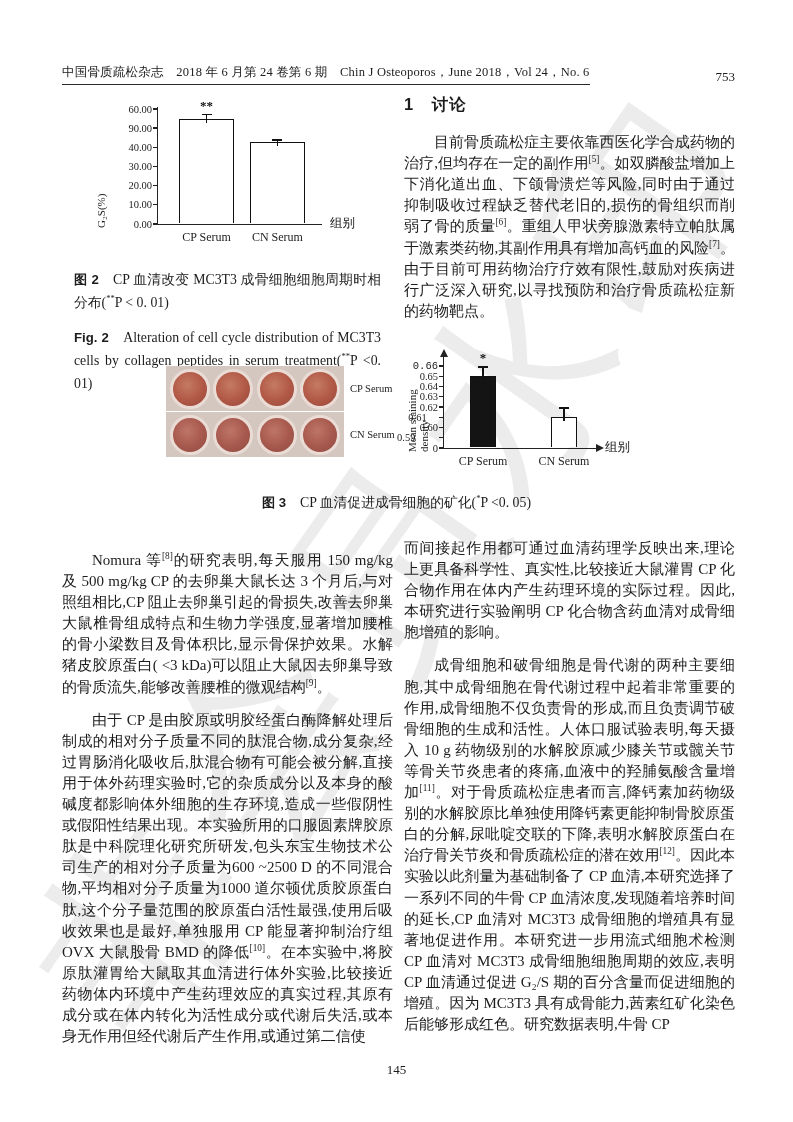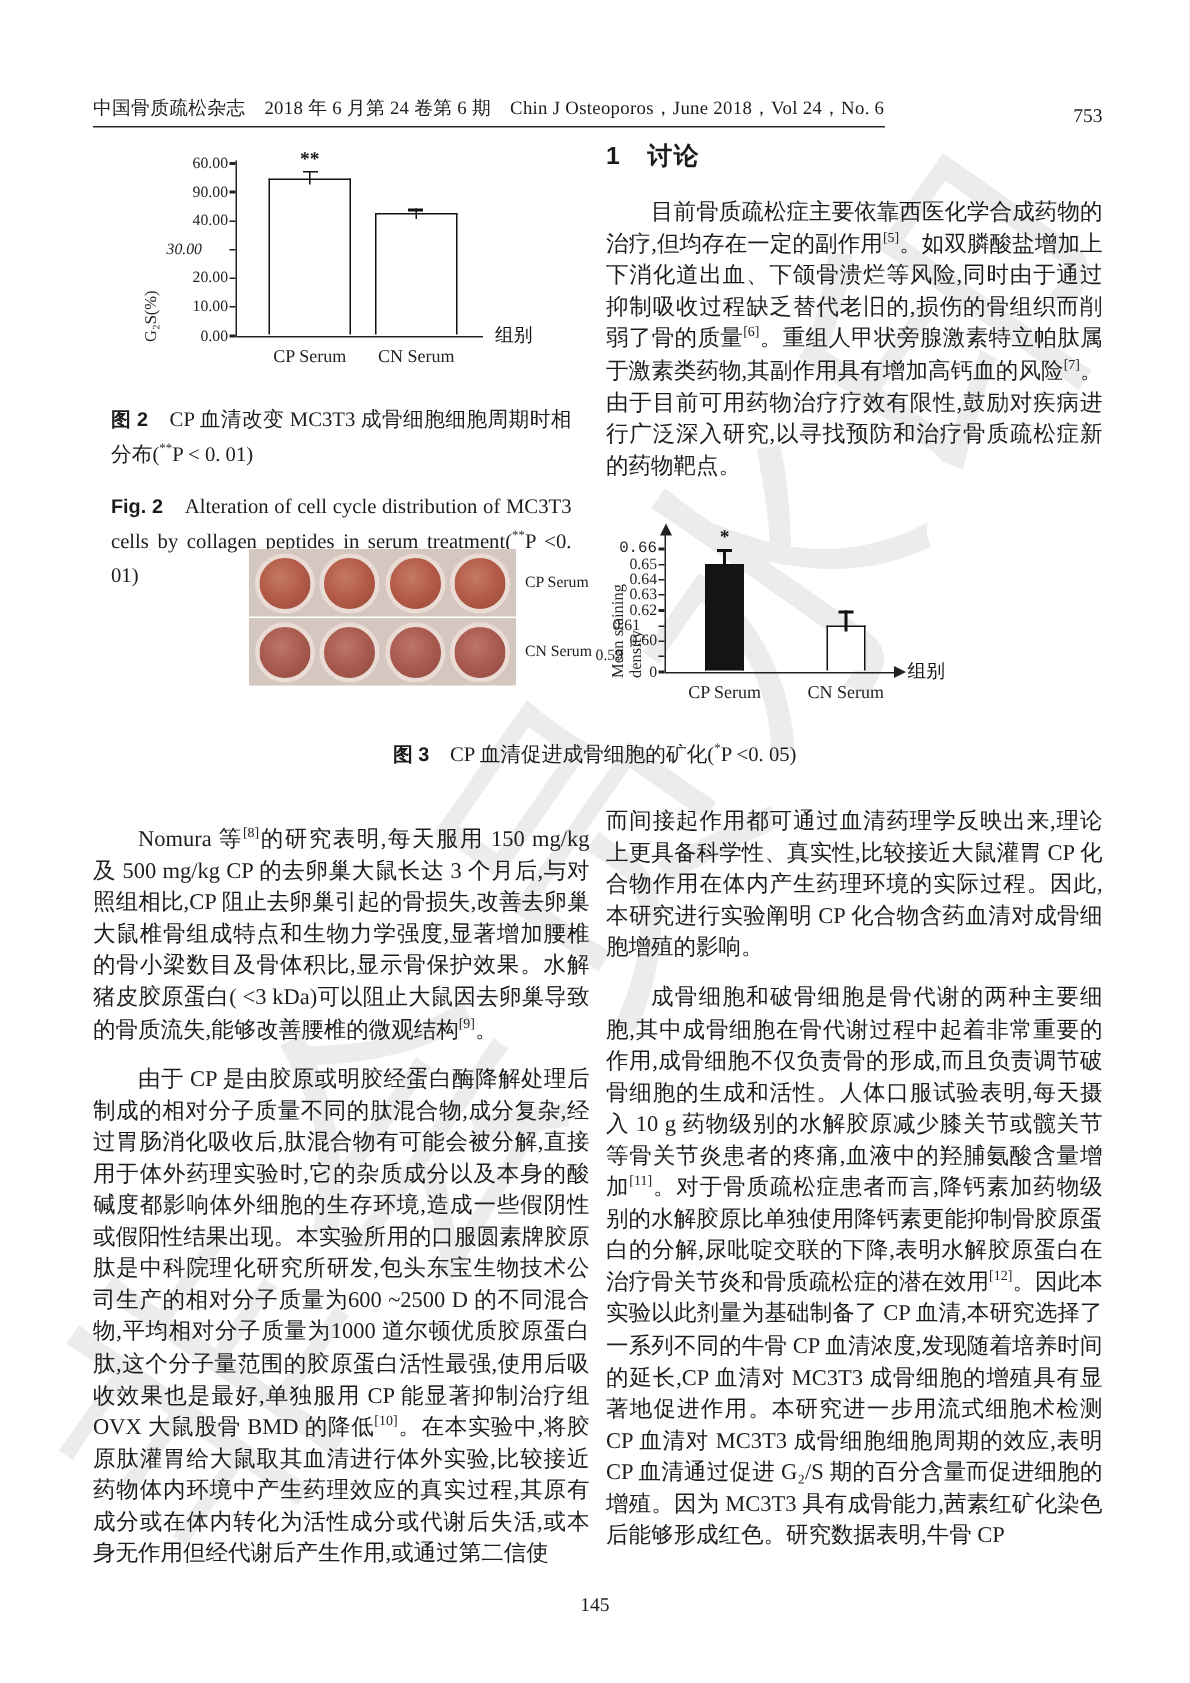--- a/index.html
+++ b/index.html
@@ -57,21 +57,21 @@
   <div id="fig2-chart" class="layer chart" style="left:62px;top:92px;width:335px;height:168px;">
       <div style="left:95px;top:15px;width:1.4px;height:117px;background:#222;"></div>
       <div style="left:95px;top:132px;width:165px;height:1.4px;background:#222;"></div>
       <div style="left:91px;top:131.3px;width:4px;height:1.3px;background:#222;"></div>
       <div style="left:49px;top:125.5px;width:41px;text-align:right;font-size:10.5px;line-height:13px;color:#222;">0.00</div>
       <div style="left:91px;top:112.13333333333334px;width:4px;height:1.3px;background:#222;"></div>
       <div style="left:49px;top:106.33333333333334px;width:41px;text-align:right;font-size:10.5px;line-height:13px;color:#222;">10.00</div>
       <div style="left:91px;top:92.96666666666667px;width:4px;height:1.3px;background:#222;"></div>
       <div style="left:49px;top:87.16666666666667px;width:41px;text-align:right;font-size:10.5px;line-height:13px;color:#222;">20.00</div>
       <div style="left:91px;top:73.8px;width:4px;height:1.3px;background:#222;"></div>
-      <div style="left:49px;top:68px;width:41px;text-align:left;font-size:10.5px;line-height:13px;color:#222;font-style:italic;">30.00</div>
+      <div style="left:49px;top:68px;width:41px;text-align:right;font-size:10.5px;line-height:13px;color:#222;">30.00</div>
       <div style="left:91px;top:54.63333333333334px;width:4px;height:1.3px;background:#222;"></div>
       <div style="left:49px;top:48.83333333333334px;width:41px;text-align:right;font-size:10.5px;line-height:13px;color:#222;">40.00</div>
       <div style="left:91px;top:35.466666666666654px;width:4px;height:1.3px;background:#222;"></div>
       <div style="left:49px;top:29.666666666666657px;width:41px;text-align:right;font-size:10.5px;line-height:13px;color:#222;">90.00</div>
       <div style="left:91px;top:16.3px;width:4px;height:1.3px;background:#222;"></div>
       <div style="left:49px;top:10.5px;width:41px;text-align:right;font-size:10.5px;line-height:13px;color:#222;">60.00</div>
       <div style="left:117px;top:26.96666666666667px;width:55px;height:104.03333333333333px;background:#ffffff;border:1.4px solid #111;border-bottom:none;box-sizing:border-box;"></div>
       <div style="left:143.7px;top:21.600000000000023px;width:1.6px;height:9.366666666666646px;background:#111;"></div>
       <div style="left:139.5px;top:21.600000000000023px;width:10px;height:1.8px;background:#111;"></div>
       <div style="left:130.5px;top:5.600000000000023px;width:28px;text-align:center;font-size:13px;font-weight:bold;color:#111;">**</div>

